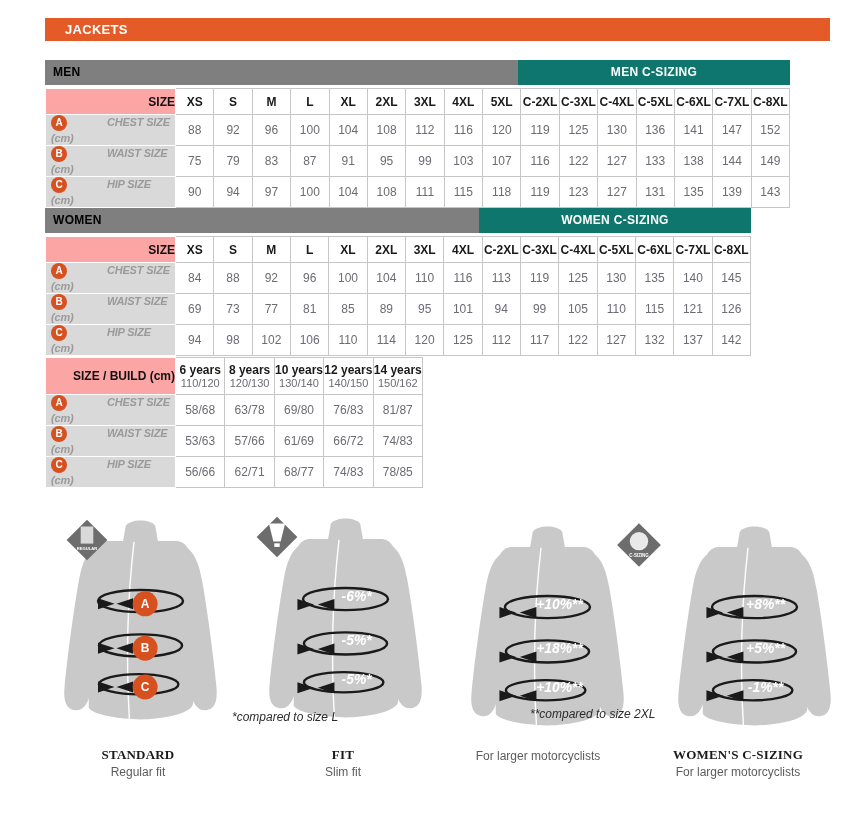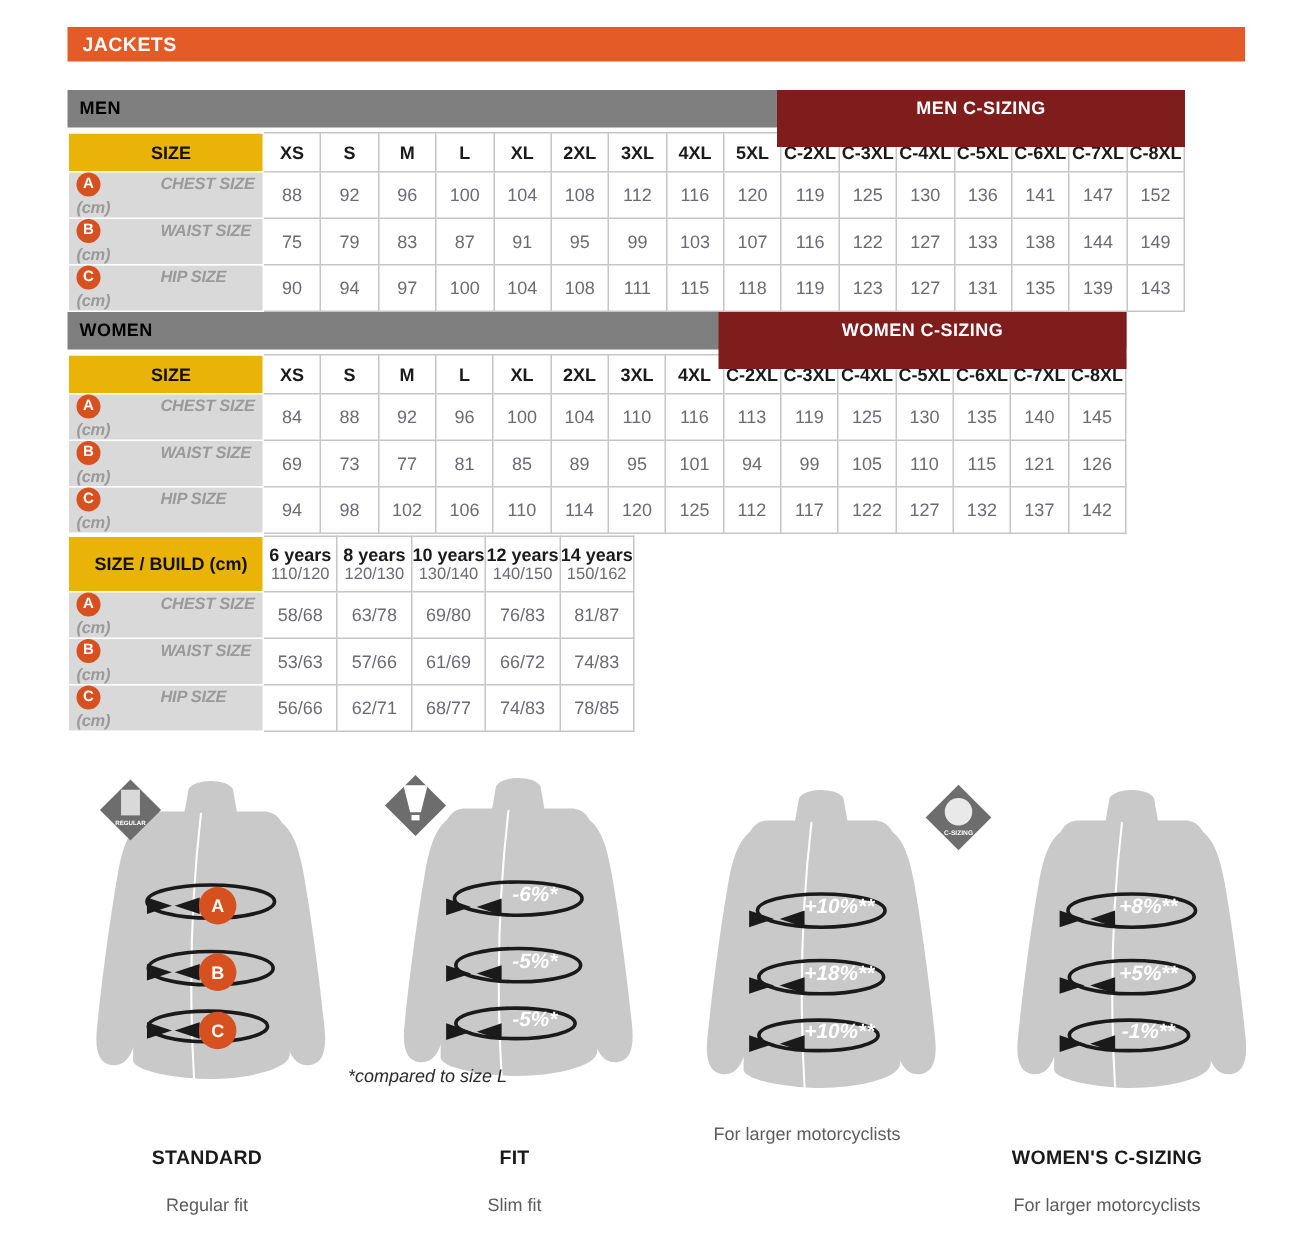--- a/index.html
+++ b/index.html
@@ -2,35 +2,35 @@
 <html><head>
 <meta charset="utf-8">
 <style>
   html,body{margin:0;padding:0;background:#fff;}
   #page{position:relative;width:867px;height:825px;background:#fff;
         font-family:"Liberation Sans",sans-serif;overflow:hidden;}
 
   
   #jackets-bar{position:absolute;left:45px;top:18px;width:785px;height:23px;
     background:#e45b27;color:#fff;font-weight:bold;font-size:13px;
-    line-height:23px;padding-left:10px;box-sizing:border-box;letter-spacing:.3px;}
+    line-height:23px;padding-left:20px;box-sizing:border-box;letter-spacing:.3px;}
 
   
   .tbl-wrap{position:absolute;}
   .band{position:relative;height:25px;background:#7f7f7f;margin-bottom:3px;}
   .band-title{position:absolute;left:8px;top:0;line-height:25px;color:#000000;
     font-weight:bold;font-size:12px;letter-spacing:.3px;}
-  .band-c{position:absolute;right:0;top:0;width:272px;height:38px;background:#7f1d1d;
+  .band-c{position:absolute;right:0;top:0;width:272px;height:25px;background:#0f766e;
     color:#fff;font-weight:bold;font-size:12px;text-align:center;line-height:25px;letter-spacing:.3px;}
   table{border-collapse:collapse;table-layout:fixed;width:100%;}
   th,td{border:1px solid #c6c6c6;text-align:center;padding:0;}
   th{height:25px;font-size:12px;font-weight:bold;color:#1a1a1a;background:#fff;}
   td{height:26px;font-size:12px;color:#6b6b73;background:#fff;}
-  th.size-cell{background:#eab308;border:1px solid #fff;color:#111;
-    text-align:center;padding-left:7px;font-size:12px;margin-top:36px;}
+  th.size-cell{background:#fca5a5;border:1px solid #fff;color:#111;
+    text-align:right;padding-left:7px;font-size:12px;margin-top:36px;}
   td.label-cell{background:#d9d9d9;border:1px solid #fff;text-align:left;padding-left:5px;}
   .row-label-text{color:#9a9a9a;font-weight:bold;font-style:italic;font-size:11px;letter-spacing:-.2px;margin-left:36px;}
   .measure-badge{display:inline-block;width:16px;height:16px;border-radius:50%;
     background:#d7501f;color:#fff;font-weight:bold;font-style:normal;font-size:10px;
     line-height:16px;text-align:center;margin-right:4px;vertical-align:middle;}
   .col-sub{font-weight:normal;color:#6b6b73;font-size:11px;line-height:12px;}
   .col-top{line-height:14px;}
   #tbl-men{left:45px;top:60px;width:745px;}
   #tbl-women{left:45px;top:208px;width:706px;}
   #tbl-children{left:45px;top:357px;width:378px;}
@@ -41,21 +41,21 @@
   .badge-svg{position:absolute;}
   .ring{fill:none;stroke:#1a1a1a;stroke-width:2.6px;}
   .arrow{fill:#1a1a1a;}
   .ring-letter{fill:#fff;font-weight:bold;font-size:13px;font-family:"Liberation Sans",sans-serif;}
   .pct{fill:#fff;font-weight:bold;font-style:italic;font-size:15px;font-family:"Liberation Sans",sans-serif;}
   .badge-label{fill:#fff;font-weight:bold;font-size:4.6px;font-family:"Liberation Sans",sans-serif;}
 
   .footnote{position:absolute;width:220px;text-align:left;font-size:12px;
     font-style:italic;color:#2b2b2b;}
   .caption{position:absolute;width:210px;text-align:center;}
-  .caption h3{margin:17px;font-size:13px;color:#1a1a1a;letter-spacing:.2px;}
+  .caption h3{margin:0;font-size:13px;color:#1a1a1a;letter-spacing:.2px;font-family:Liberation Serif, serif;}
   .caption p{margin:2px 0 0 0;font-size:12px;color:#5c5c5c;}
 </style>
 </head>
 <body>
 
 <div id="page">
 
   <div id="jackets-bar">JACKETS</div>
 
   <div class="tbl-wrap" id="tbl-men">
@@ -403,20 +403,21 @@
     <rect x="27" y="37" width="6" height="4" fill="#ffffff"></rect>
   </svg>
 
   <svg class="badge-svg" style="left:610px;top:516px" width="58" height="58" viewBox="0 0 60 60">
     <rect x="14" y="14" width="32" height="32" transform="rotate(45 30 30)" fill="#6d6d6d"></rect>
     <circle cx="30" cy="26" r="9.5" fill="#e9e9e9"></circle>
     <text class="badge-label" x="30" y="42" text-anchor="middle">C-SIZING</text>
   </svg>
 
   <div class="footnote" style="left:232px;top:710px">*compared to size L</div>
+  <div class="footnote" style="left:530px;top:707px">**compared to size 2XL</div>
 
   <div class="caption" style="left:33px;top:747px">
     <h3>STANDARD</h3>
     <p>Regular fit</p>
   </div>
   <div class="caption" style="left:238px;top:747px">
     <h3>FIT</h3>
     <p>Slim fit</p>
   </div>
   <div class="caption" style="left:433px;top:747px">

